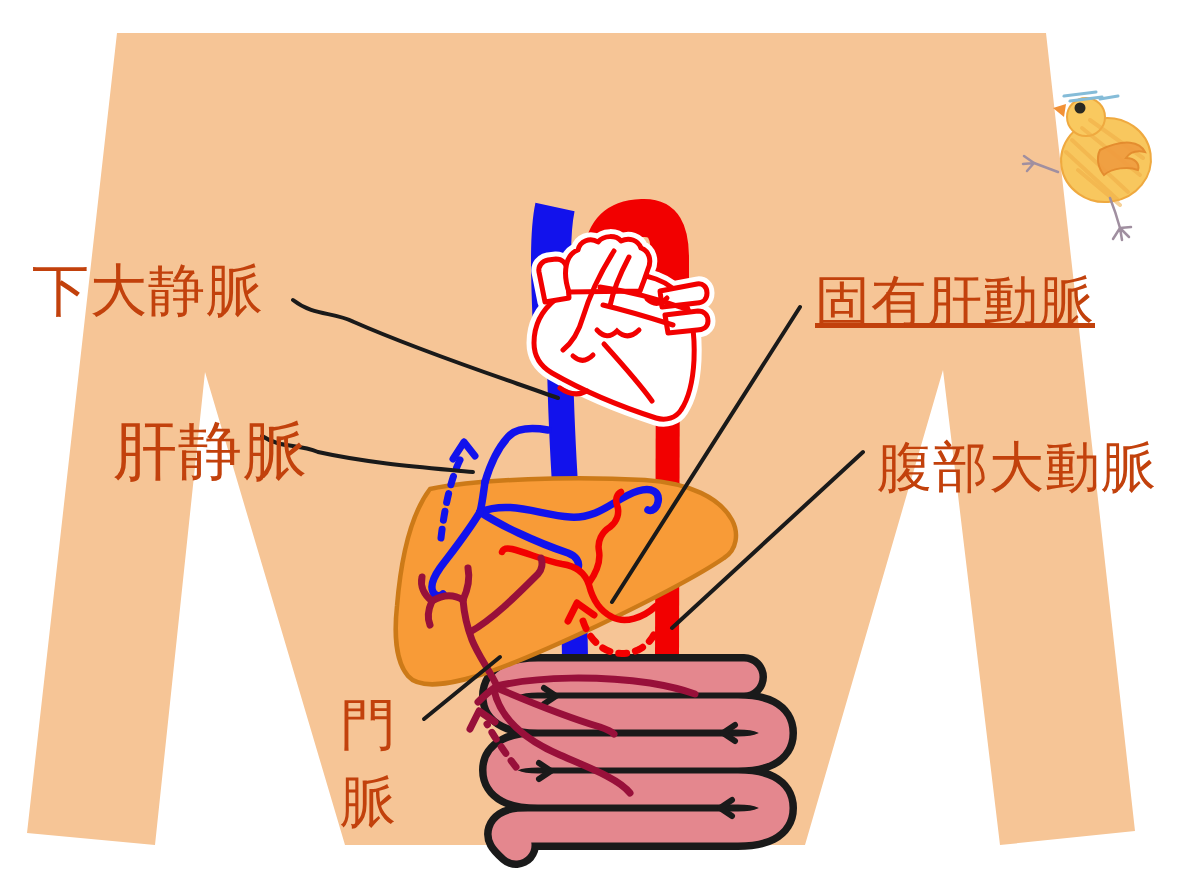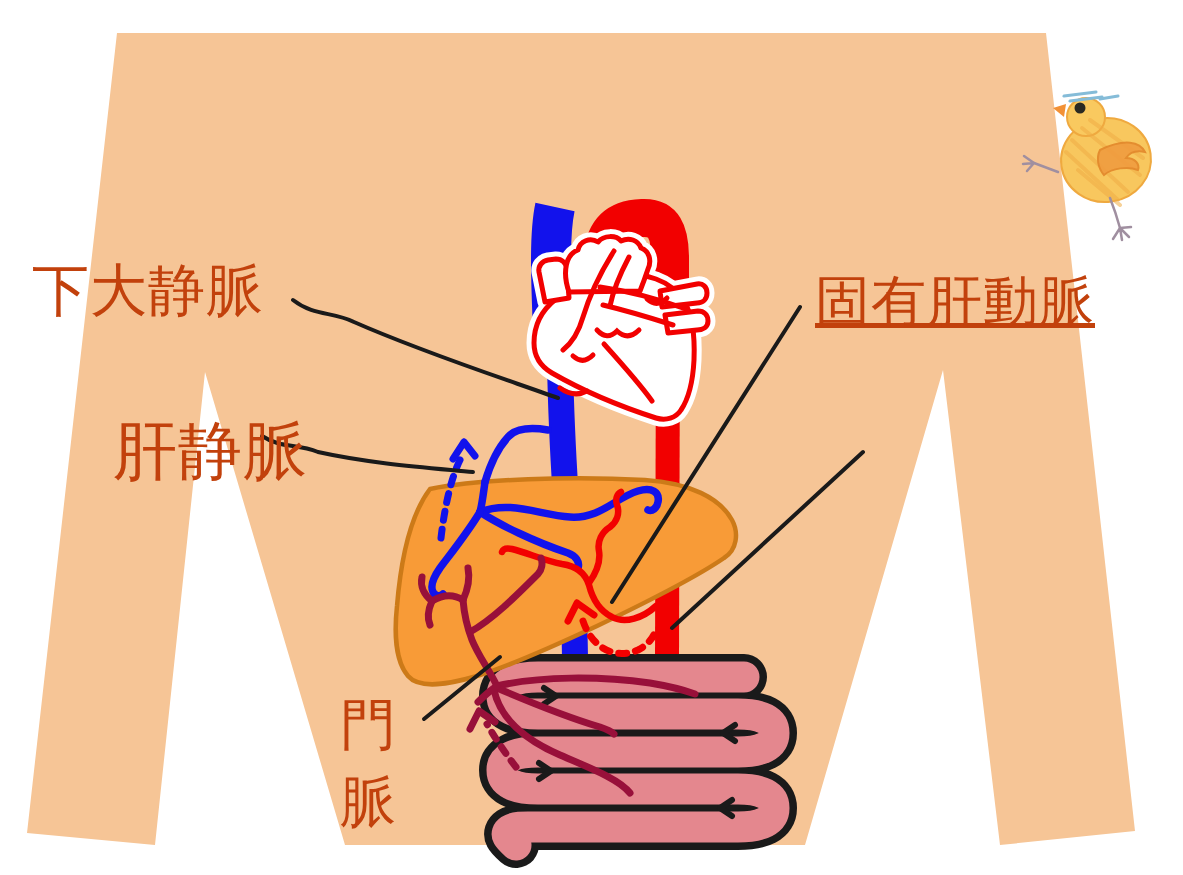--- a/index.html
+++ b/index.html
@@ -169,20 +169,21 @@
       </g>
     </g>
   </svg>
 
   <div class="label label-ivc">下大静脈</div>
 
   <div class="label label-hv">肝静脈</div>
 
   <div class="label label-pha">固有肝動脈</div>
 
+  <div class="label label-aa">腹部大動脈</div>
 
   <div class="label label-pv">
     <div>門</div>
     <div>脈</div>
   </div>
 
   <div class="copyright">
   </div>
 
 </div>

